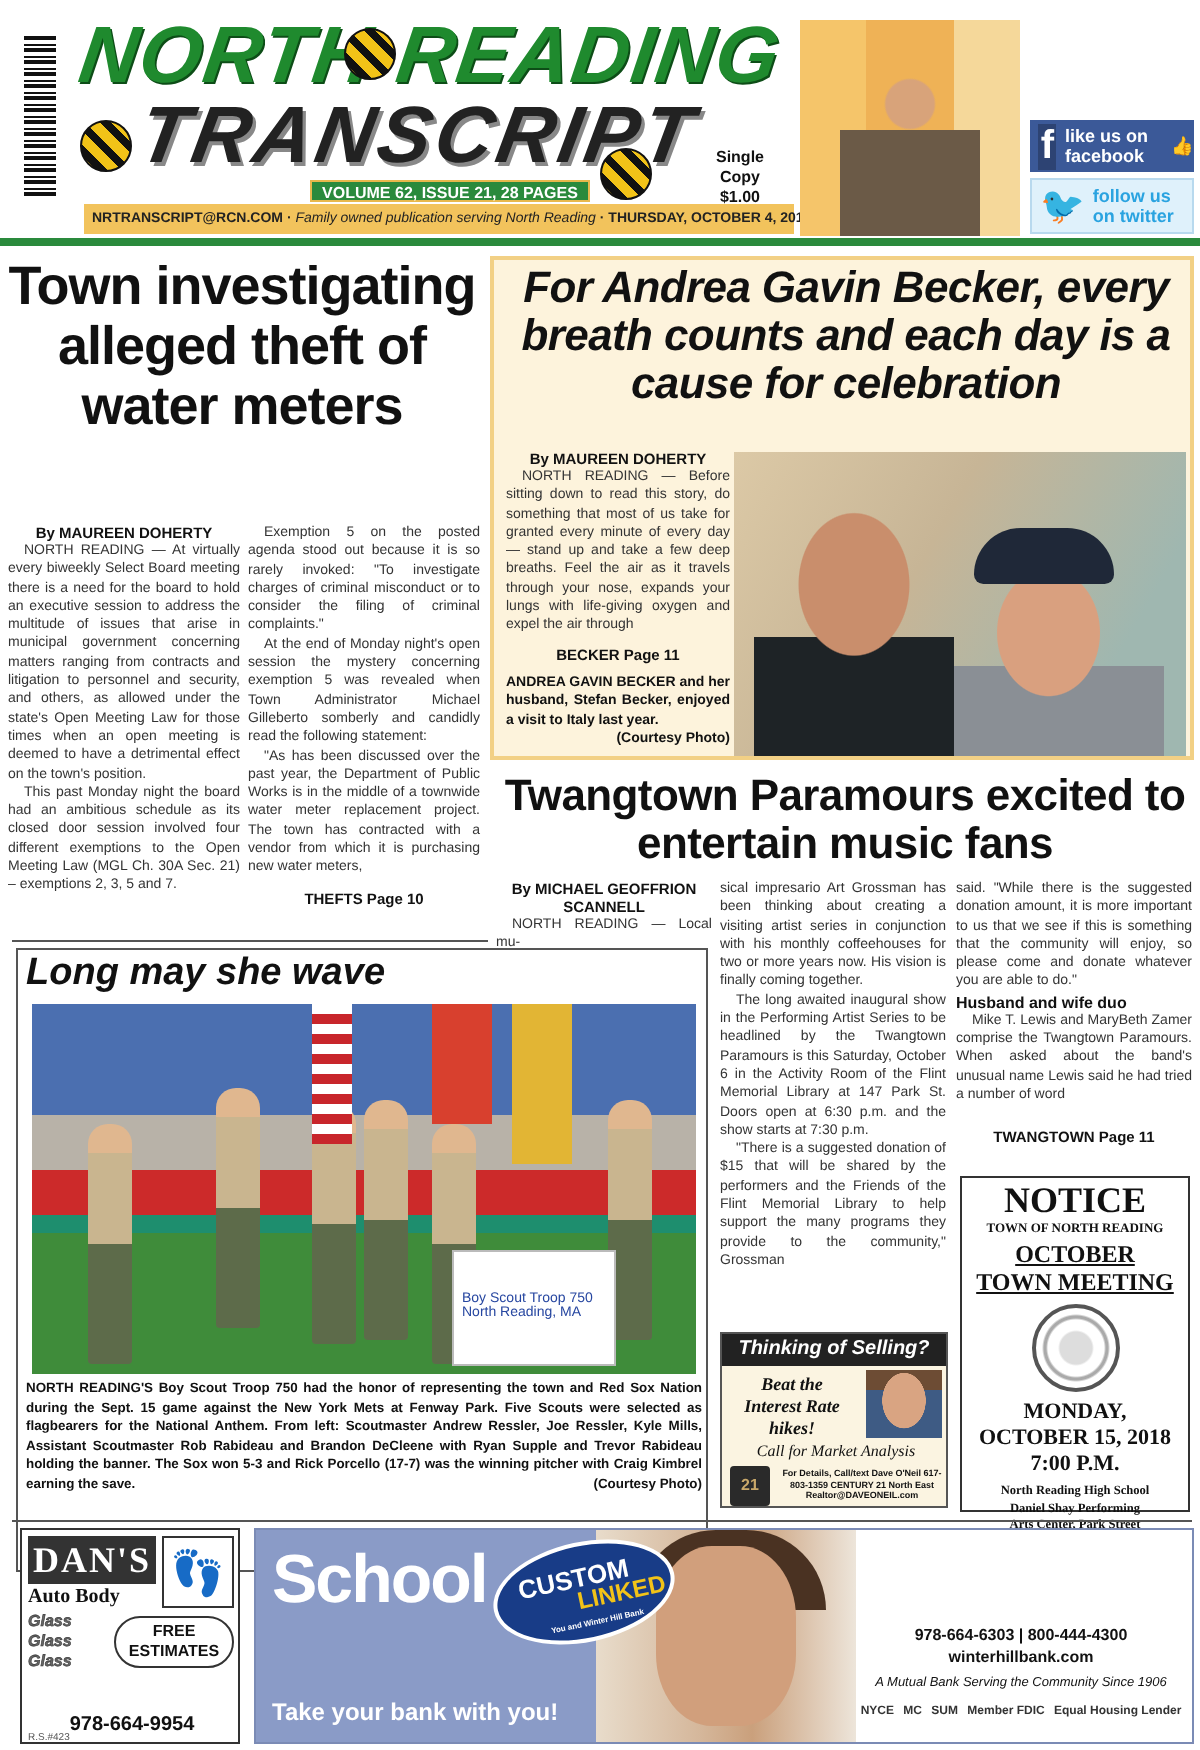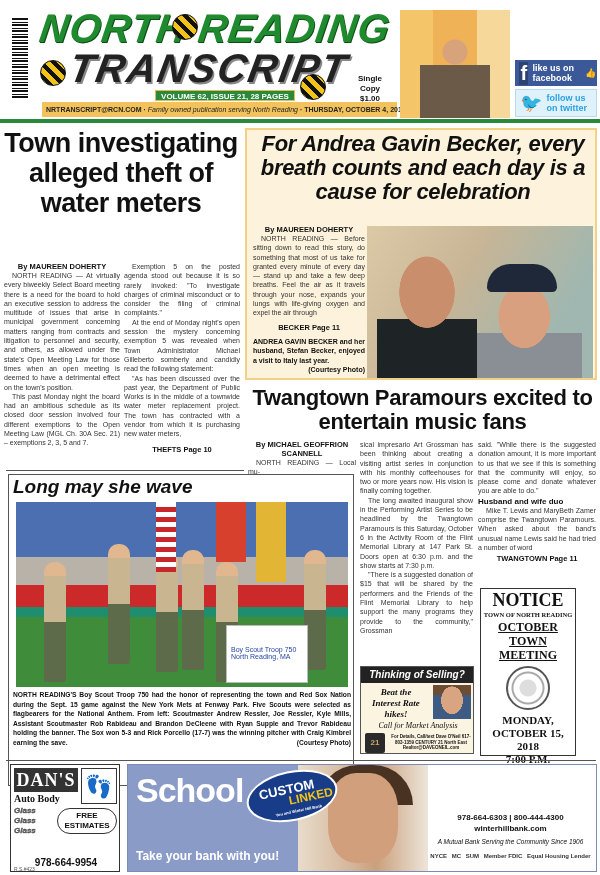--- a/index.html
+++ b/index.html
@@ -52,21 +52,21 @@
 .banner{left:210px;top:123px;width:82px;height:58px;background:#fff;border:1px solid #bbb;font:7px "Liberation Sans",sans-serif;color:#2646a0;padding:20px 4px 0}
 
 #selling{left:360px;top:666px;width:114px;height:88px;border:1px solid #555;background:#fbf4e1}
 .sell-h{left:0;top:0;width:112px;height:16px;background:#222;color:#fff;font:italic bold 10px "Liberation Sans",sans-serif;text-align:center;line-height:16px}
 .sell-beat{left:6px;top:20px;width:58px;font:italic bold 9px "Liberation Serif",serif;text-align:center;line-height:11px}
 .sell-photo{left:72px;top:18px;width:38px;height:34px;background:radial-gradient(ellipse 11px 14px at 50% 45%,#d9a482 0 98%,transparent 100%),linear-gradient(180deg,#6d4c34 0 30%,#3e5b84 30%)}
 .sell-call{left:2px;top:54px;width:110px;font:italic 8px "Liberation Serif",serif;text-align:center}
 .c21{left:4px;top:66px;width:20px;height:20px;background:#2a2a2a;color:#c9a86a;font:bold 8px "Liberation Sans",sans-serif;text-align:center;line-height:20px;border-radius:2px}
 .sell-small{left:28px;top:67px;width:84px;font:bold 4.5px "Liberation Sans",sans-serif;line-height:5.5px;text-align:center}
 
-#notice{left:480px;top:588px;width:96px;height:168px;border:1px solid #333;background:#fff;font-family:"Liberation Serif",serif;text-align:center}
+#notice{left:480px;top:588px;width:115px;height:168px;border:1px solid #333;background:#fff;font-family:"Liberation Serif",serif;text-align:center}
 .n-title{font:bold 18px "Liberation Serif",serif;margin-top:1px}
 .n-sub{font:bold 6.5px "Liberation Serif",serif}
 .n-oct{font:bold 12px "Liberation Serif",serif;text-decoration:underline;line-height:14px}
 .seal{width:44px;height:44px;border-radius:50%;border:2px solid #555;margin:4px auto;background:radial-gradient(circle,#ddd 0 8px,#fff 9px 14px,#aaa 15px 16px,#fff 17px)}
 .n-date{font:bold 11px "Liberation Serif",serif;line-height:13px}
 .n-place{font:bold 6.3px "Liberation Serif",serif;line-height:8.5px;margin-top:3px}
 
 .hr{height:1px;background:#555}
 #dans{left:10px;top:764px;width:110px;height:108px;border:1px solid #333;background:#fff}
 .dans-logo{left:3px;top:3px;width:64px;height:24px;background:#333;color:#fff;font:bold 18px "Liberation Serif",serif;text-align:center;line-height:24px;letter-spacing:1px}
@@ -161,21 +161,21 @@
 </div>
 <div class="abs tcol2">
   <p class="body">sical impresario Art Grossman has been thinking about creating a visiting artist series in conjunction with his monthly coffeehouses for two or more years now. His vision is finally coming together.</p>
   <p class="body" style="text-indent:8px">The long awaited inaugural show in the Performing Artist Series to be headlined by the Twangtown Paramours is this Saturday, October 6 in the Activity Room of the Flint Memorial Library at 147 Park St. Doors open at 6:30 p.m. and the show starts at 7:30 p.m.</p>
   <p class="body" style="text-indent:8px">"There is a suggested donation of $15 that will be shared by the performers and the Friends of the Flint Memorial Library to help support the many programs they provide to the community," Grossman</p>
 </div>
 <div class="abs tcol3">
   <p class="body">said. "While there is the suggested donation amount, it is more important to us that we see if this is something that the community will enjoy, so please come and donate whatever you are able to do."</p>
   <div style="font:bold 8px 'Liberation Sans',sans-serif;margin-top:1px">Husband and wife duo</div>
   <p class="body" style="text-indent:8px">Mike T. Lewis and MaryBeth Zamer comprise the Twangtown Paramours. When asked about the band's unusual name Lewis said he had tried a number of word</p>
-  <div class="jump" style="margin-top:2px">TWANGTOWN Page 11</div>
+  <div class="jump" style="margin-top:12px">TWANGTOWN Page 11</div>
 </div>
 
 <div id="wave" class="abs">
   <div class="abs h-wave">Long may she wave</div>
   <div class="abs photo2">
     <div class="abs scout" style="left:28px;top:60px"></div>
     <div class="abs scout" style="left:92px;top:42px"></div>
     <div class="abs scout" style="left:140px;top:50px"></div>
     <div class="abs scout" style="left:166px;top:48px"></div>
     <div class="abs scout" style="left:200px;top:60px"></div>

